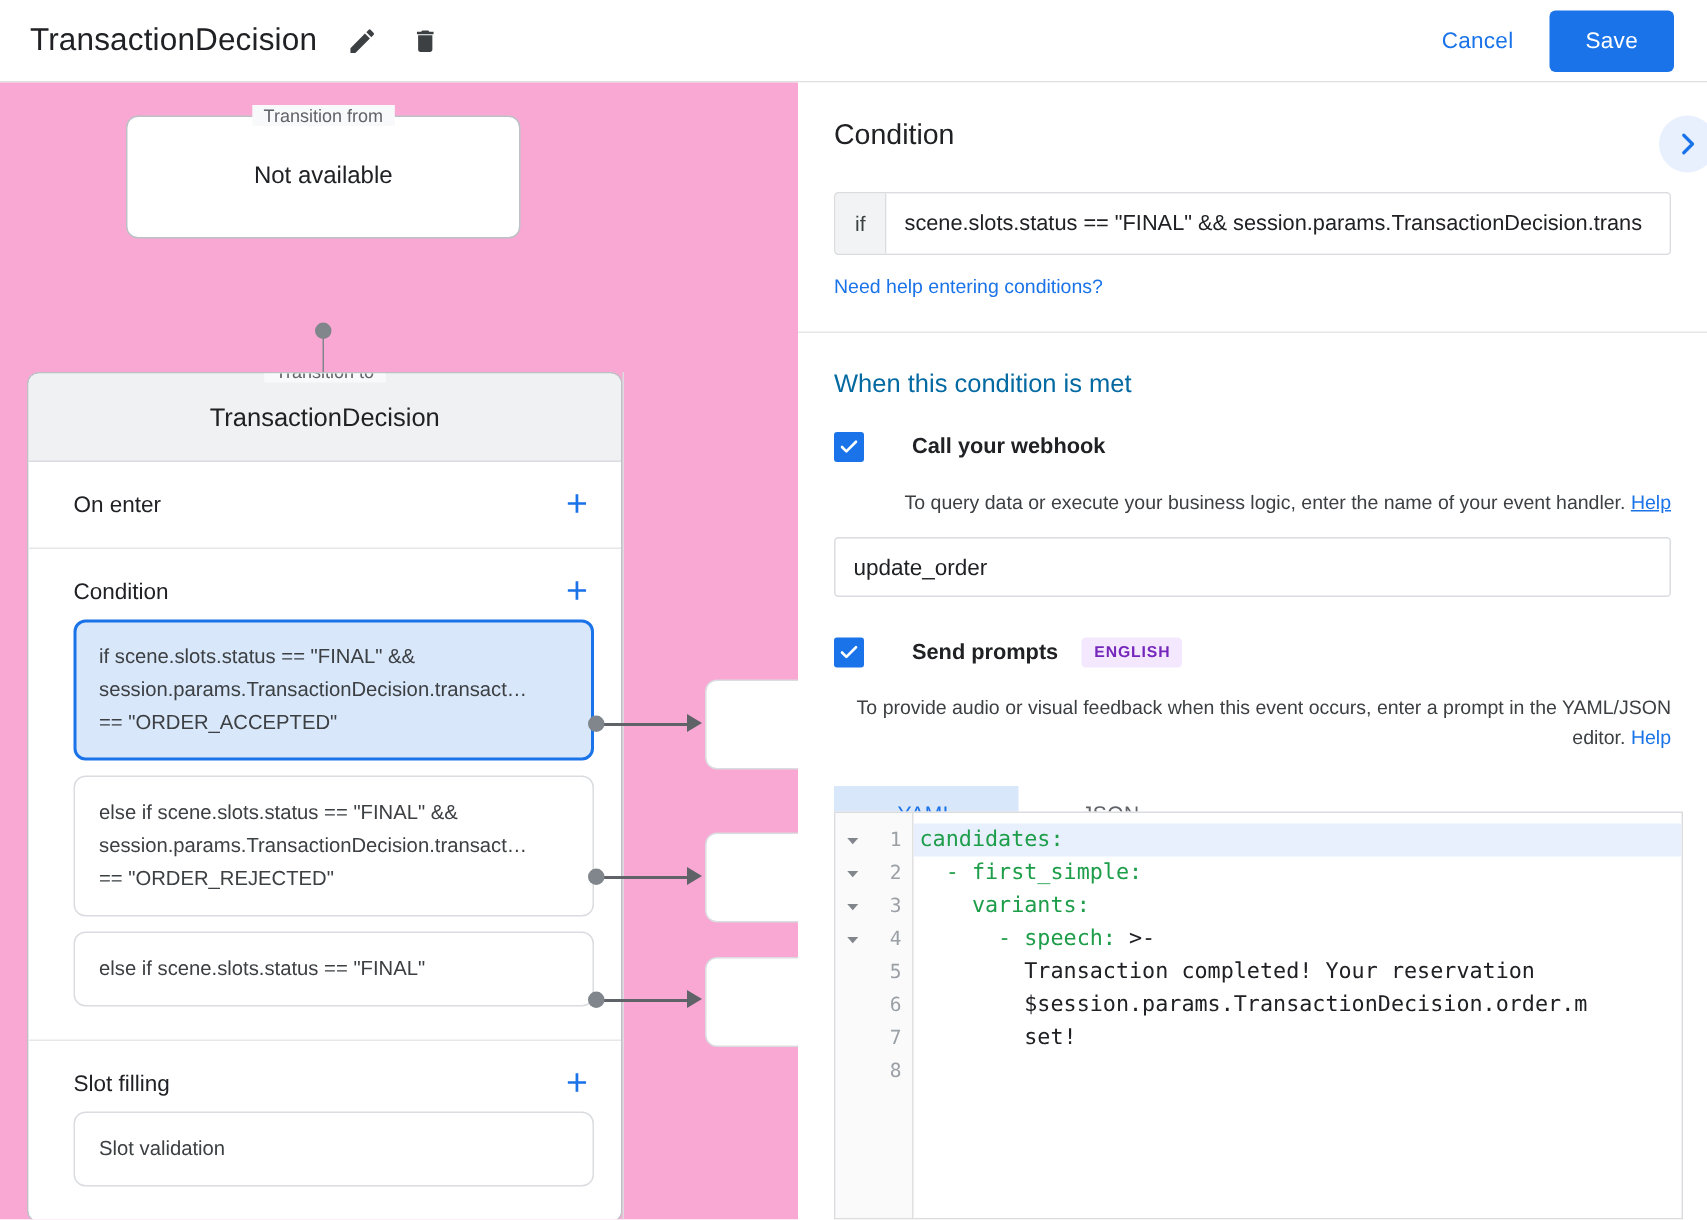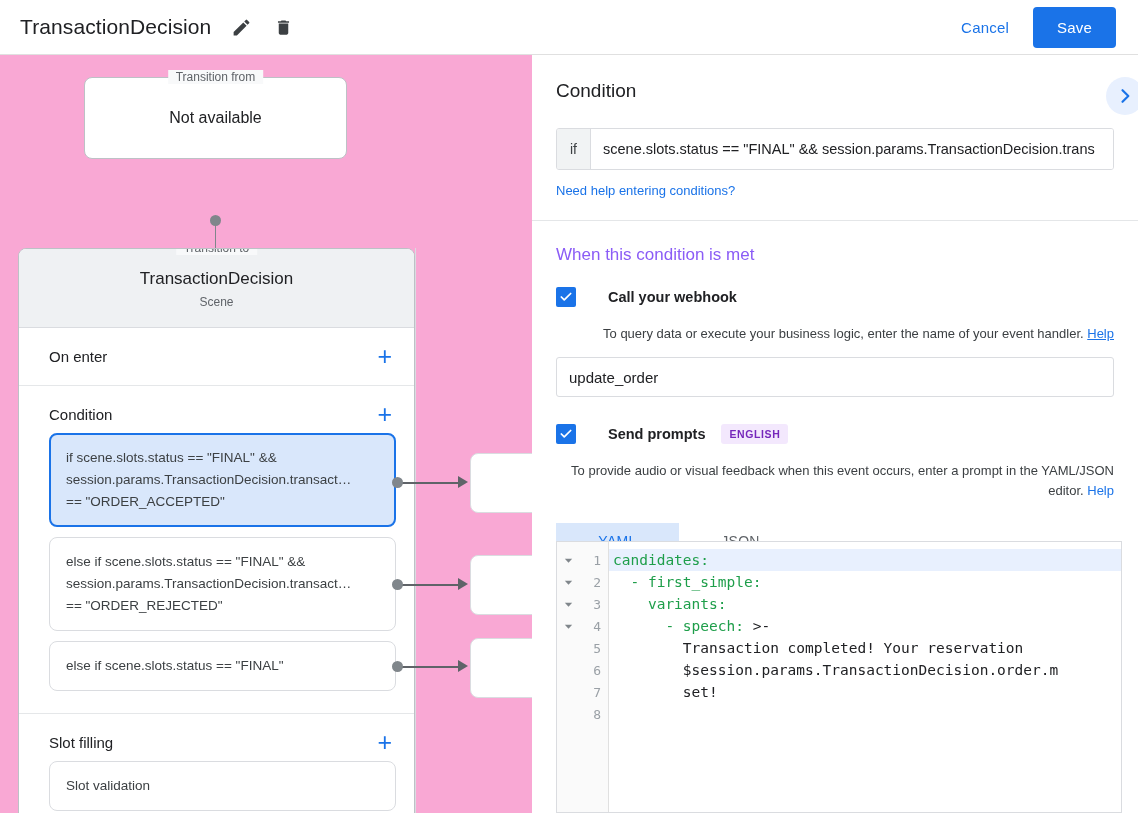--- a/index.html
+++ b/index.html
@@ -173,21 +173,21 @@
   .divider {
     margin-top: 21px; height: 1px; background: #e4e6e8; width: 100%;
   }
   .expand-btn {
     position: absolute; right: -6px; top: 22px; width: 38px; height: 38px;
     border-radius: 50%; background: #e8f0fe;
     display: flex; align-items: center; justify-content: center;
     cursor: pointer;
   }
 
-  .met-title { font-size: 17px; color: #8b5cf6; padding-top: 24px; }
+  .met-title { font-size: 17px; color: #0369a1; padding-top: 24px; }
   .cb-row { display: flex; align-items: center; margin-top: 22px; }
   .checkbox {
     width: 20px; height: 20px; border-radius: 2px; background: #1a73e8;
     display: flex; align-items: center; justify-content: center;
     cursor: pointer; flex: none;
   }
   .cb-label {
     margin-left: 32px; font-size: 14.5px; font-weight: bold; color: #202124;
   }
   .badge {
@@ -297,21 +297,20 @@
   <div class="node-arrow" style="left:458px; top:523px;"></div>
 
   <div class="node-dot" style="left:392px; top:606px;"></div>
   <div class="node-line" style="left:398px; top:611px; width:62px;"></div>
   <div class="node-arrow" style="left:458px; top:605px;"></div>
 
   <div id="box-to">
     <div class="to-legend">Transition to</div>
     <div class="to-head">
       <div class="to-title">TransactionDecision</div>
-      <div class="to-sub">Scene</div>
     </div>
 
     <div class="sec sec-onenter">
       <div class="sec-head">
         <span class="sec-title">On enter</span>
         <span class="sec-plus">+</span>
       </div>
     </div>
 
     <div class="sec">

